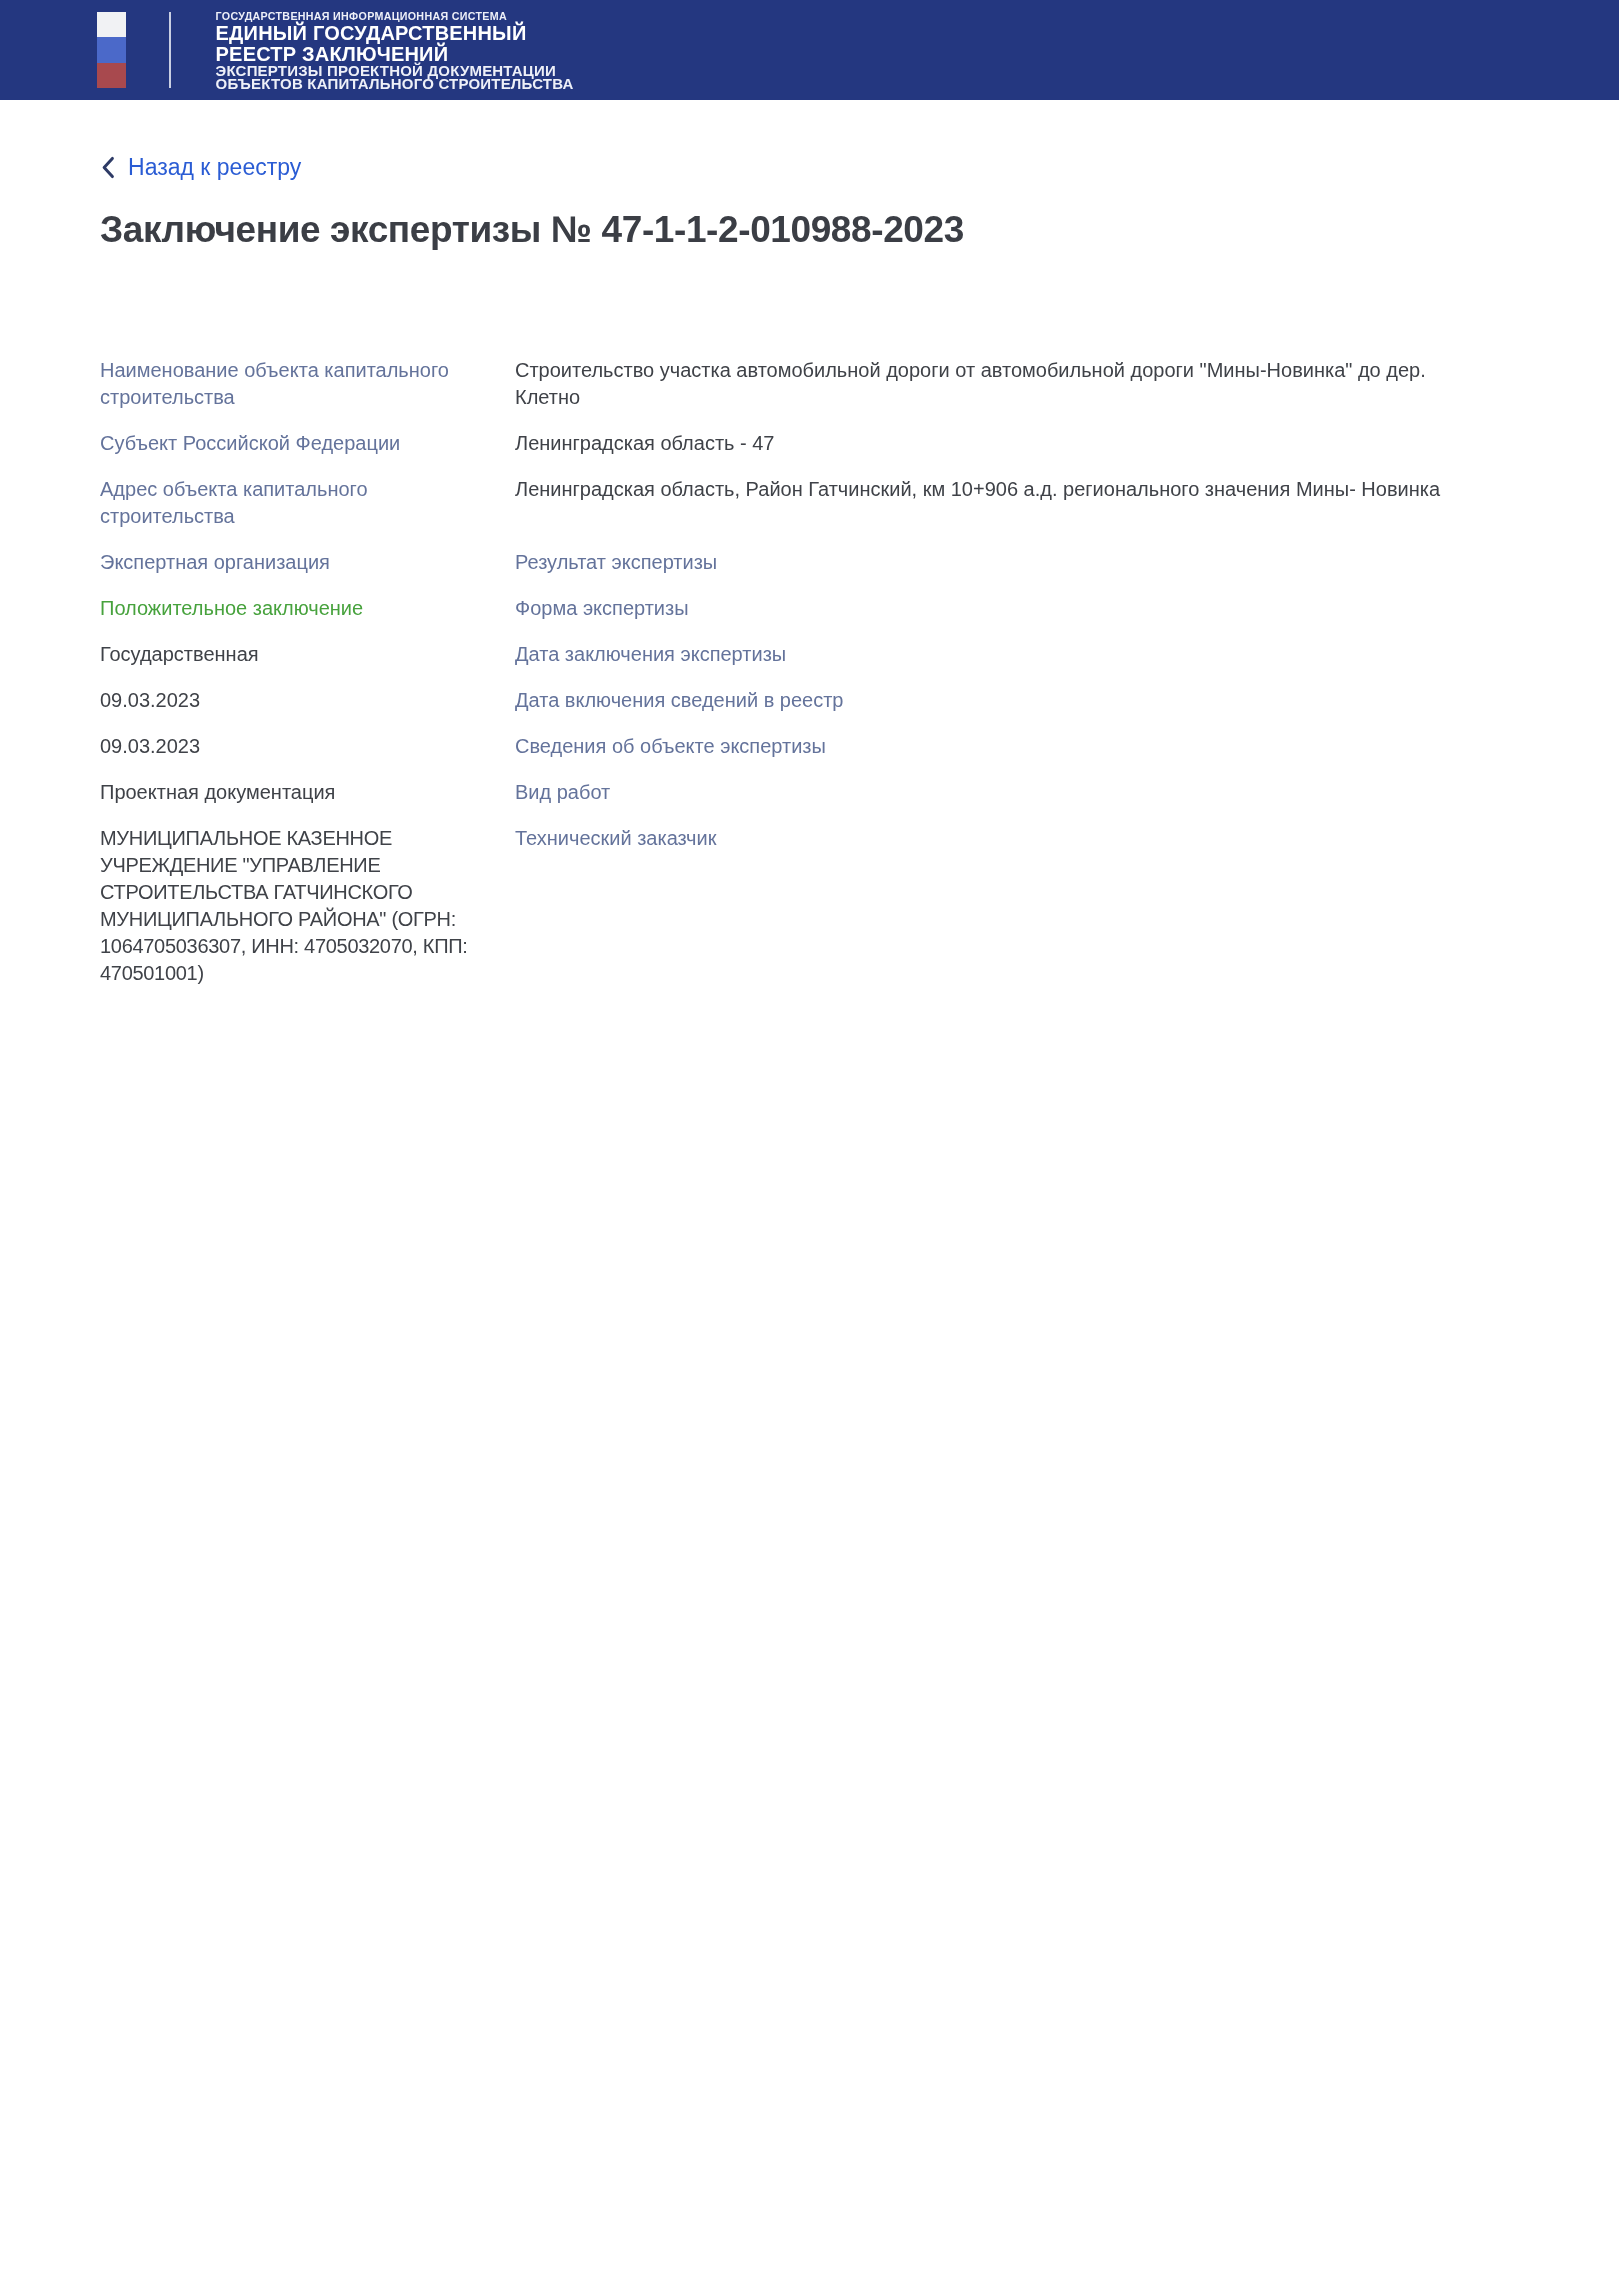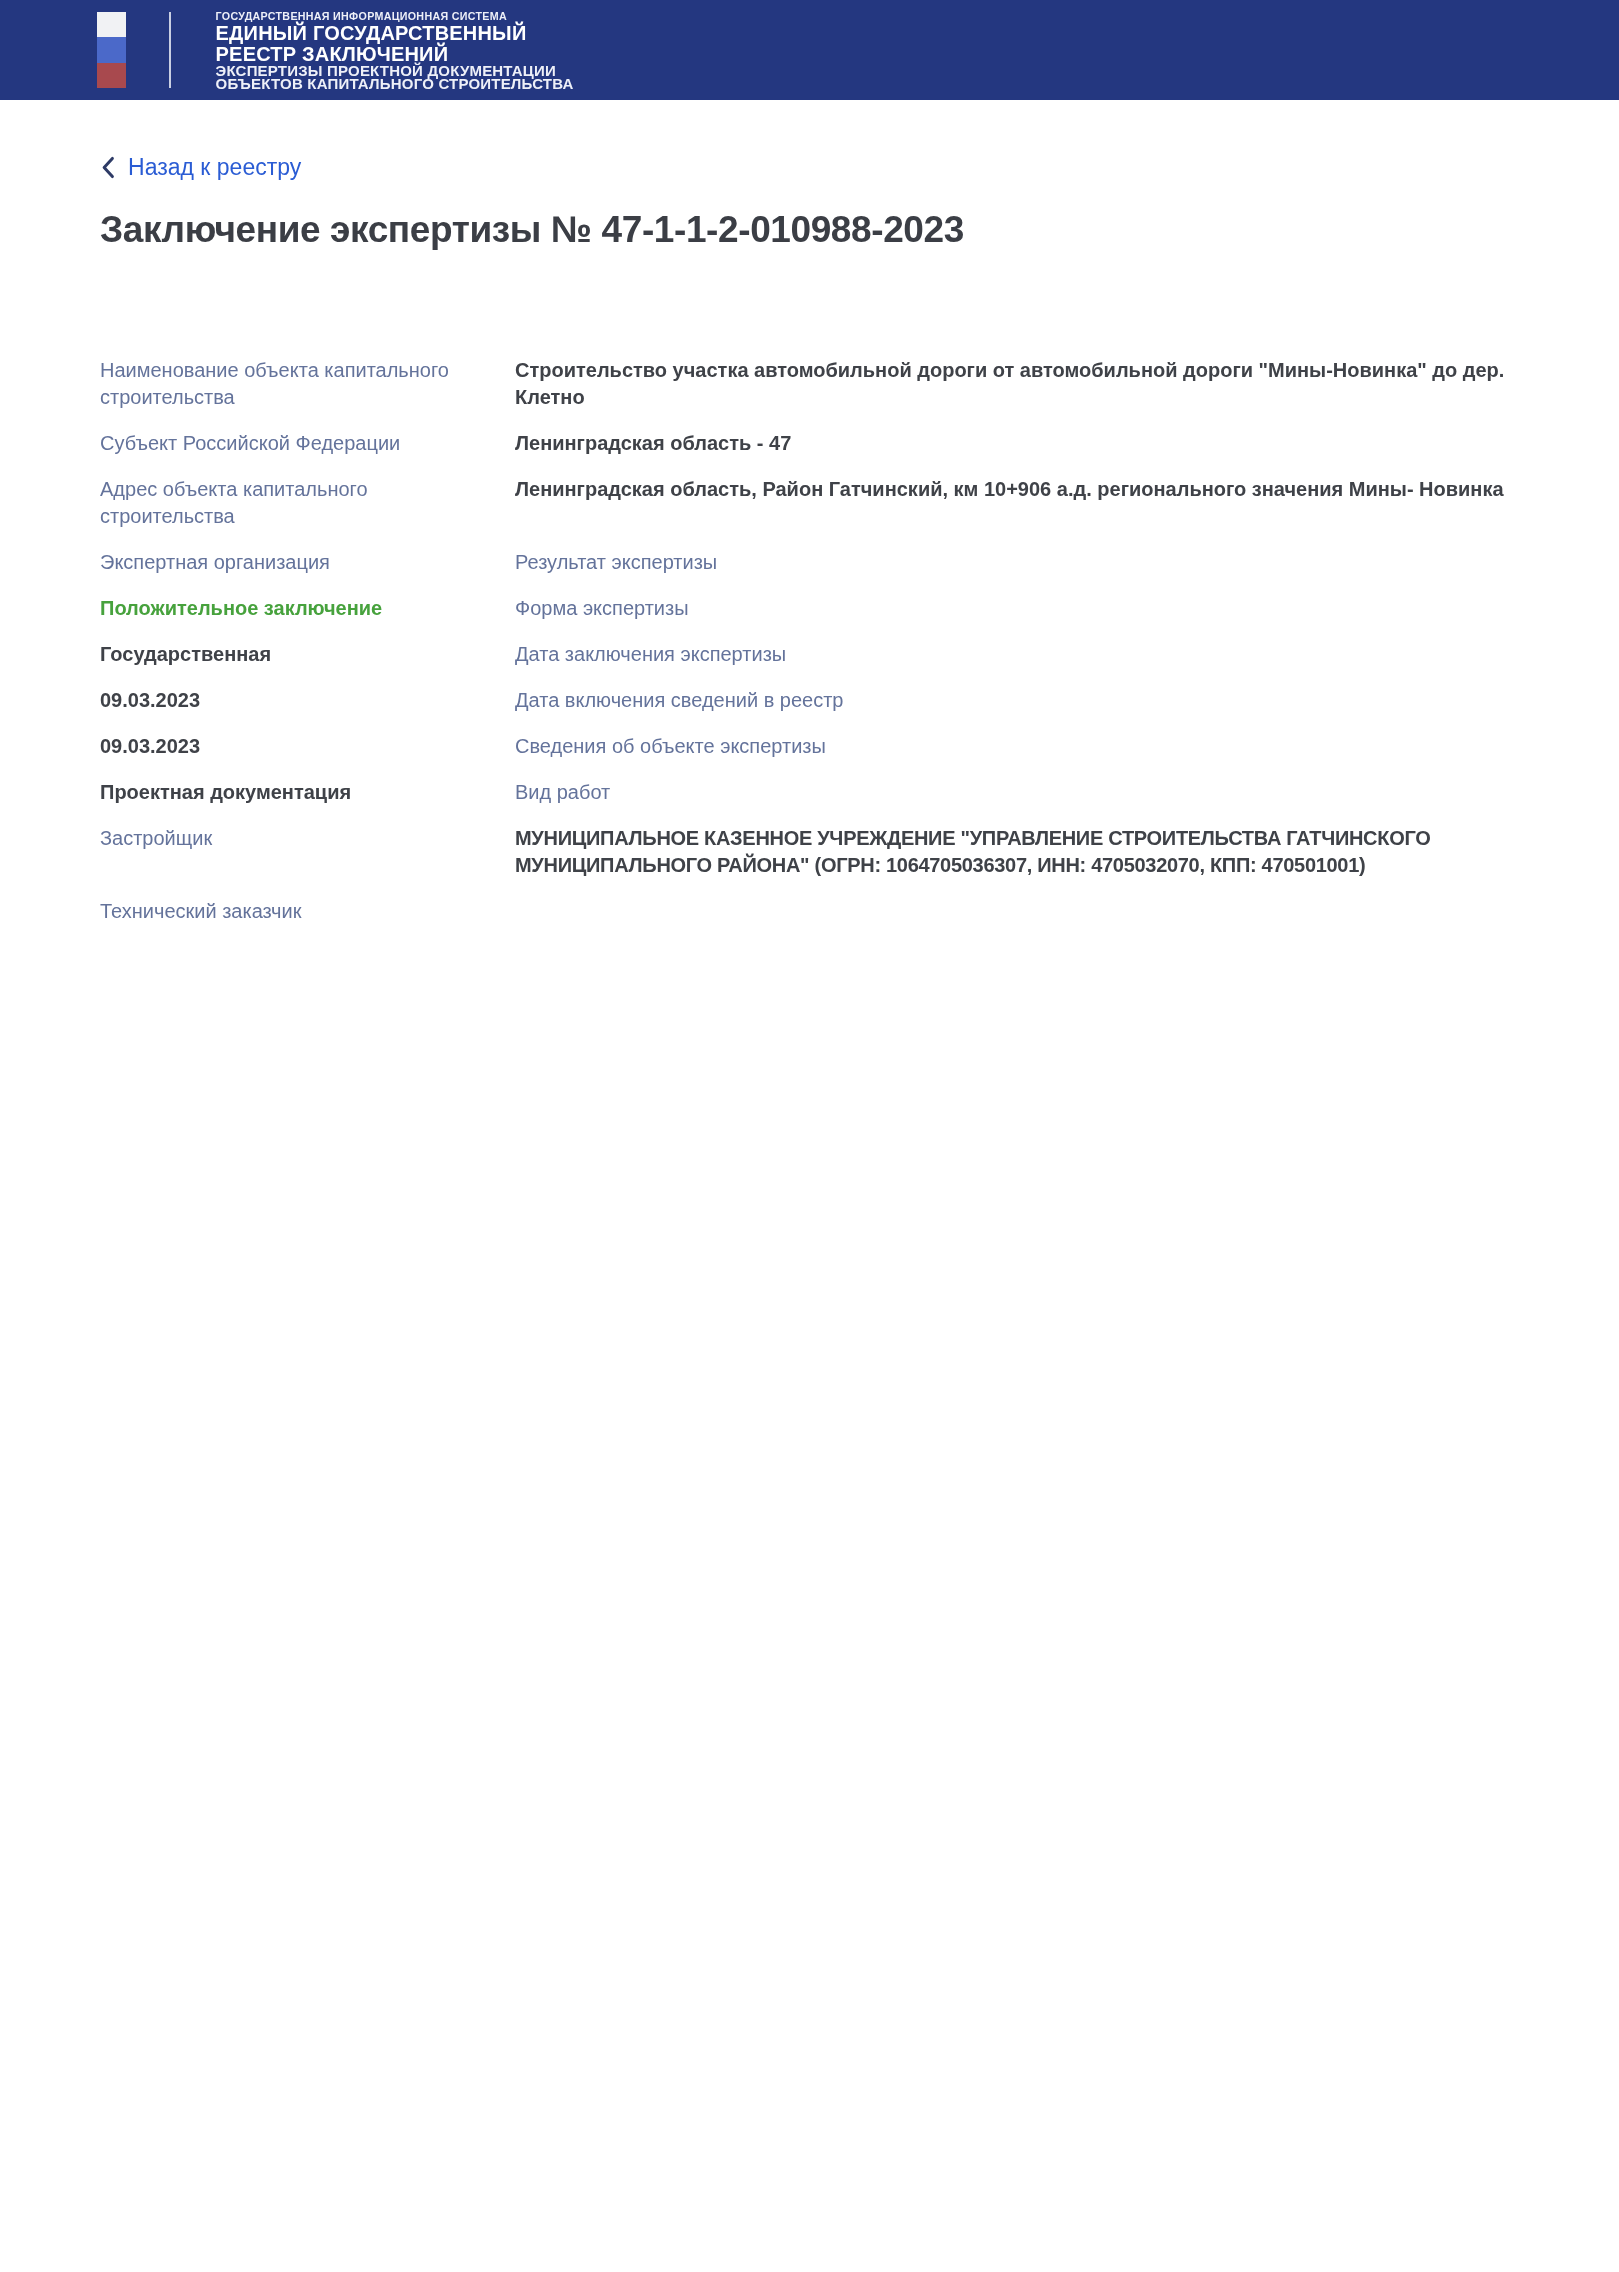--- a/index.html
+++ b/index.html
@@ -109,21 +109,21 @@
   .detail-label {
     font-size: 20px;
     line-height: 27px;
     font-weight: 500;
     color: #64739b;
     white-space: pre-line;
   }
   .detail-value {
     font-size: 20px;
     line-height: 27px;
-    font-weight: 700;
+    font-weight: 400;
     color: #3f4248;
     white-space: pre-line;
   }
   .detail-value.caps { letter-spacing: -0.3px; }
   .detail-value[data-color="green"] { color: #47a23d; }
 </style>
 </head>
 <body>
 
 <header class="app-header">
@@ -181,21 +181,20 @@
     <div class="detail-value">09.03.2023</div>
 
     <div class="detail-label">Дата включения сведений в реестр</div>
     <div class="detail-value">09.03.2023</div>
 
     <div class="detail-label">Сведения об объекте экспертизы</div>
     <div class="detail-value">Проектная документация</div>
 
     <div class="detail-label">Вид работ</div>
 
-    <div class="detail-label">Застройщик</div>
     <div class="detail-value caps">МУНИЦИПАЛЬНОЕ КАЗЕННОЕ УЧРЕЖДЕНИЕ "УПРАВЛЕНИЕ СТРОИТЕЛЬСТВА ГАТЧИНСКОГО
 МУНИЦИПАЛЬНОГО РАЙОНА" (ОГРН: 1064705036307, ИНН: 4705032070, КПП: 470501001)</div>
 
     <div class="detail-label">Технический заказчик</div>
     <div class="detail-value"></div>
 
   </div>
 
 </main>
 

